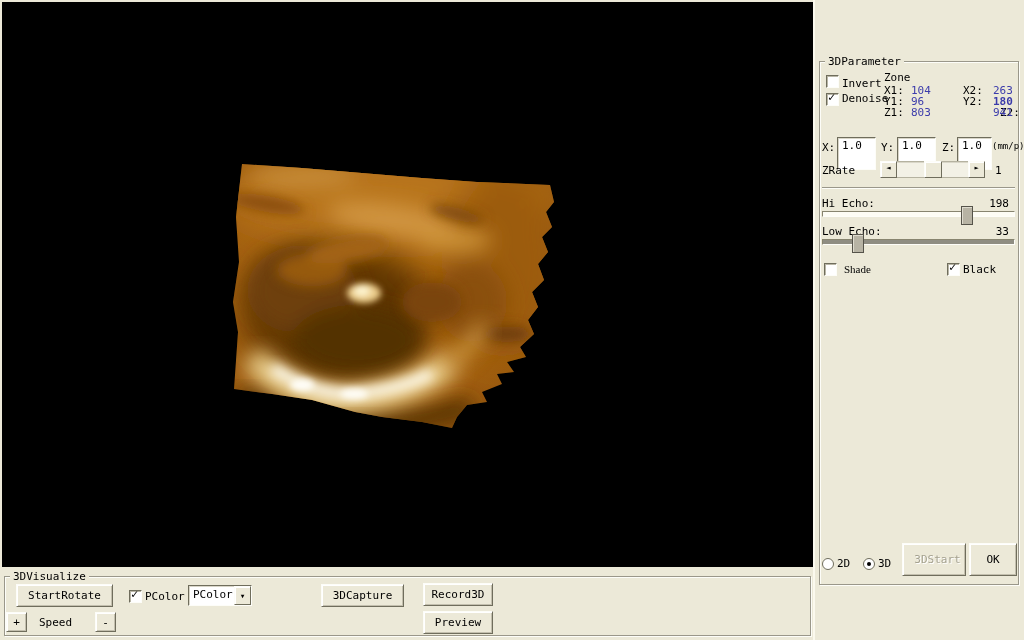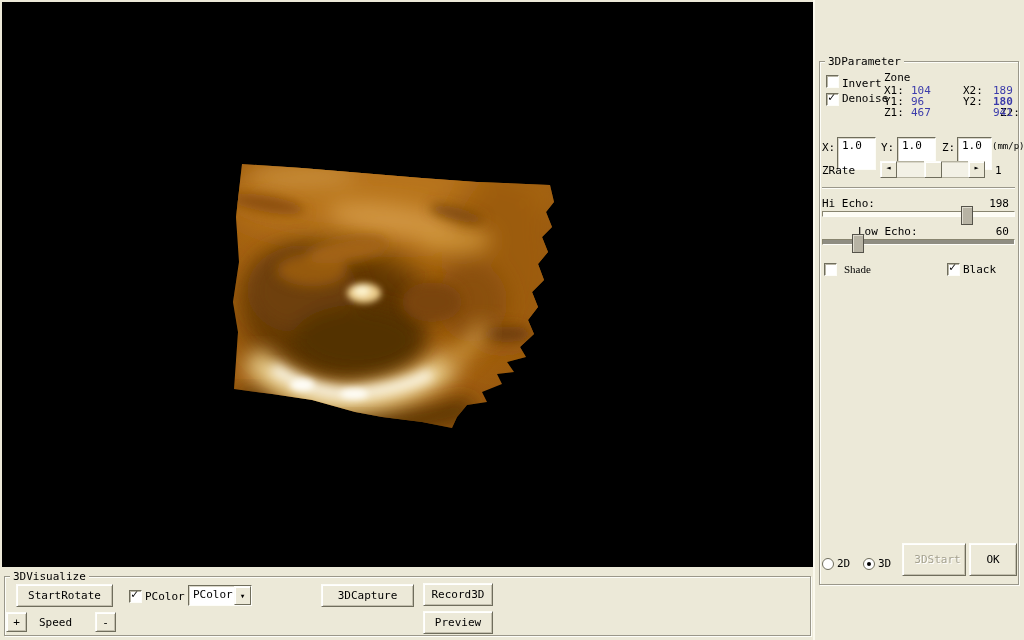--- a/index.html
+++ b/index.html
@@ -128,27 +128,27 @@
 
   <span class="checkbox" style="left:6px;top:13px;"></span>
   <span class="lbl" style="left:22px;top:15px;">Invert</span>
   <span class="checkbox on" style="left:6px;top:31px;"></span>
   <span class="lbl" style="left:22px;top:30px;">Denoise</span>
 
   <span class="lbl" style="left:64px;top:9px;">Zone</span>
   <span class="lbl" style="left:64px;top:22px;">X1:</span>
   <span class="lbl val-blue" style="left:91px;top:22px;">104</span>
   <span class="lbl" style="left:143px;top:22px;">X2:</span>
-  <span class="lbl val-blue" style="left:173px;top:22px;">189</span>
+  <span class="lbl val-blue" style="left:173px;top:22px;">263</span>
   <span class="lbl" style="left:64px;top:33px;">Y1:</span>
   <span class="lbl val-blue" style="left:91px;top:33px;">96</span>
   <span class="lbl" style="left:143px;top:33px;">Y2:</span>
   <span class="lbl val-blue" style="left:173px;top:33px;font-weight:bold;">180</span>
   <span class="lbl" style="left:64px;top:44px;">Z1:</span>
-  <span class="lbl val-blue" style="left:91px;top:44px;">467</span>
+  <span class="lbl val-blue" style="left:91px;top:44px;">803</span>
   <span class="lbl" style="left:143px;top:44px;margin-left:37px;">Z2:</span>
   <span class="lbl val-blue" style="left:173px;top:44px;">941</span>
 
   <span class="lbl" style="left:2px;top:79px;">X:</span>
   <span class="field" style="left:17px;top:75px;width:33px;height:14px;">1.0</span>
   <span class="lbl" style="left:61px;top:79px;">Y:</span>
   <span class="field" style="left:77px;top:75px;width:33px;height:14px;">1.0</span>
   <span class="lbl" style="left:122px;top:79px;">Z:</span>
   <span class="field" style="left:137px;top:75px;width:29px;height:14px;">1.0</span>
   <span class="lbl unit" style="left:172px;top:78px;">(mm/p)</span>
@@ -161,22 +161,22 @@
   </div>
   <span class="lbl" style="left:175px;top:102px;">1</span>
 
   <div class="sep" style="left:2px;top:125px;width:193px;"></div>
 
   <span class="lbl" style="left:2px;top:135px;">Hi Echo:</span>
   <span class="right-al" style="right:9px;top:135px;">198</span>
   <div class="track hi" style="left:2px;top:149px;width:191px;"></div>
   <div class="thumb" style="left:141px;top:144px;"></div>
 
-  <span class="lbl" style="left:2px;top:163px;padding-left:36px;">Low Echo:</span>
-  <span class="right-al" style="right:9px;top:163px;">60</span>
+  <span class="lbl" style="left:2px;top:163px;">Low Echo:</span>
+  <span class="right-al" style="right:9px;top:163px;">33</span>
   <div class="track lo" style="left:2px;top:177px;width:191px;"></div>
   <div class="thumb" style="left:32px;top:172px;"></div>
 
   <span class="checkbox" style="left:4px;top:201px;"></span>
   <span class="lbl" style="left:24px;top:201px;font-family:Liberation Serif, serif;">Shade</span>
   <span class="checkbox on" style="left:127px;top:201px;"></span>
   <span class="lbl" style="left:143px;top:201px;">Black</span>
 
   <span class="radio" style="left:2px;top:496px;"></span>
   <span class="lbl" style="left:17px;top:495px;">2D</span>
@@ -197,16 +197,16 @@
   <button class="btn" style="left:90px;top:35px;width:21px;height:20px;">-</button>
 
   <span class="checkbox on" style="left:124px;top:13px;"></span>
   <span class="lbl" style="left:140px;top:13px;">PColor</span>
 
   <div class="dropdown" style="left:183px;top:8px;width:62px;height:19px;">
     <span class="dd-text">PColor</span>
     <span class="dd-btn">▼</span>
   </div>
 
-  <button class="btn" style="left:316px;top:7px;width:93px;height:23px;">3DCapture</button>
+  <button class="btn" style="left:316px;top:7px;width:83px;height:23px;">3DCapture</button>
   <button class="btn" style="left:418px;top:6px;width:70px;height:23px;">Record3D</button>
   <button class="btn" style="left:418px;top:34px;width:70px;height:23px;">Preview</button>
 </div>
 
 </body></html>

